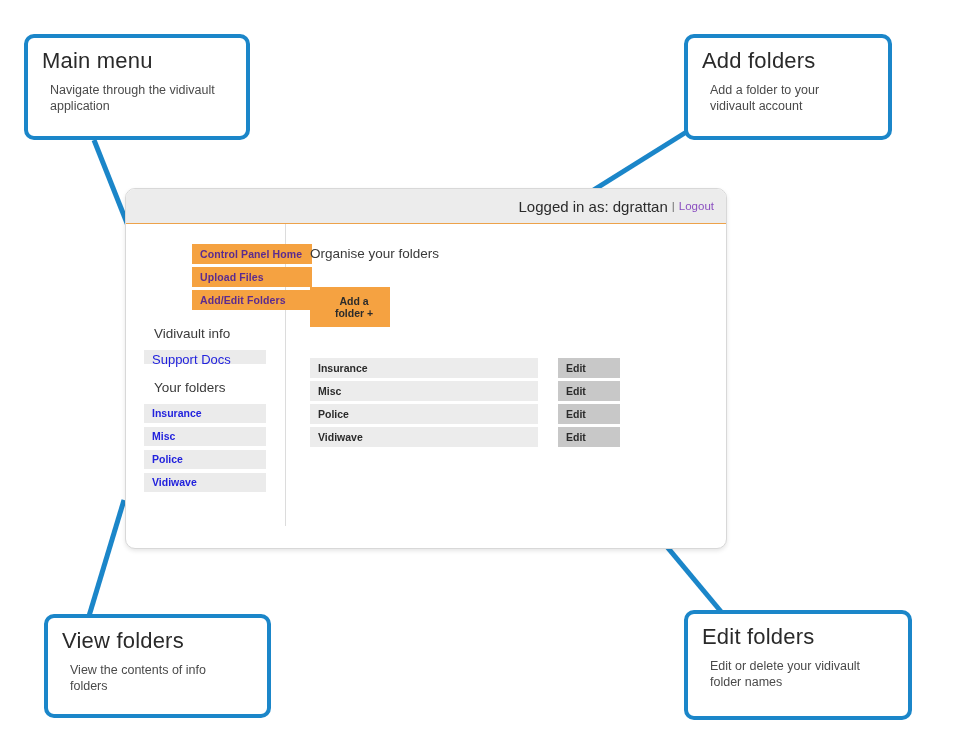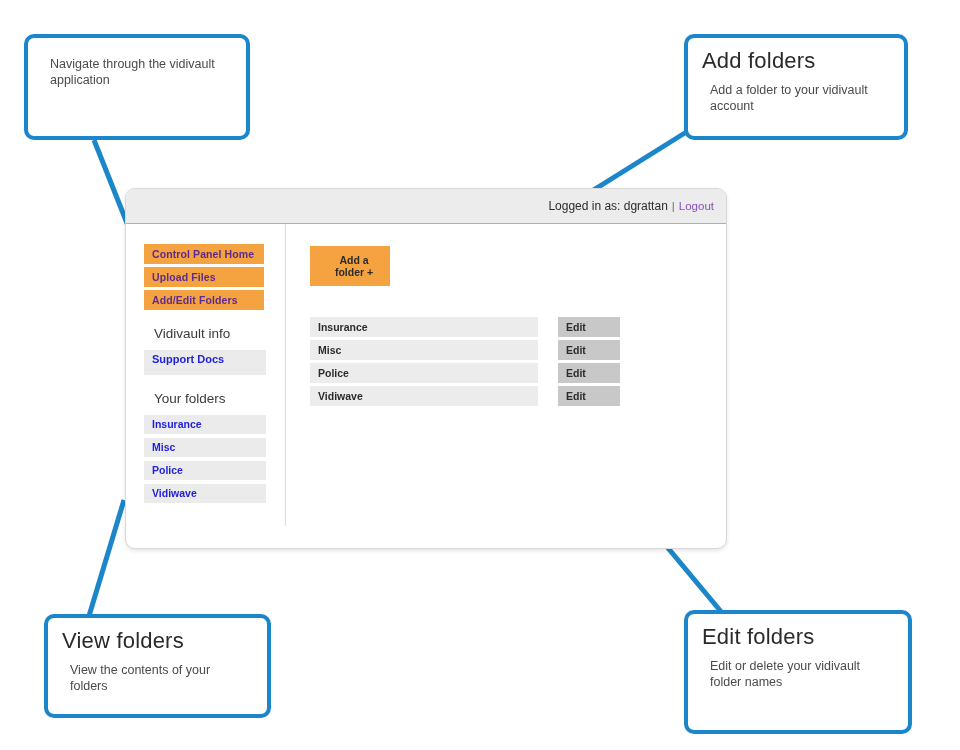--- a/index.html
+++ b/index.html
@@ -49,23 +49,23 @@
     white-space: nowrap;
   }
   .callout-desc {
     font-size: 12.5px;
     line-height: 16px;
     color: #4a4a4a;
     margin: 8px;
   }
 
   #callout-main-menu   { left: 24px;  top: 34px;  width: 226px; height: 106px; }
-  #callout-add-folders { left: 684px; top: 34px;  width: 224px; height: 106px; }
+  #callout-add-folders { left: 684px; top: 34px;  width: 208px; height: 106px; }
   #callout-view-folders{ left: 44px;  top: 614px; width: 227px; height: 104px; }
-  #callout-edit-folders{ left: 684px; top: 610px; width: 228px; height: 124px; }
+  #callout-edit-folders{ left: 684px; top: 610px; width: 228px; height: 110px; }
 
   
   #app-window {
     position: absolute;
     left: 125px;
     top: 188px;
     width: 602px;
     height: 361px;
     box-sizing: border-box;
     background: #ffffff;
@@ -80,21 +80,21 @@
     background: #ececec;
     border-bottom: 1px solid #e8a champ;
     border-bottom: 1px solid #eda24a;
     display: flex;
     align-items: center;
     justify-content: flex-end;
     padding-right: 12px;
     box-sizing: border-box;
   }
   .login-text {
-    font-size: 12px;
+    font-size: 15px;
     color: #2b2b2b;
   }
   .sep {
     font-size: 11.5px;
     color: #6b6b6b;
     margin: 0 4px;
   }
   .logout-link {
     font-size: 11.5px;
     color: #8b4fc0;
@@ -121,48 +121,49 @@
     height: 20px;
     line-height: 20px;
     font-size: 10.5px;
     color: #5b2b8f;
     padding-left: 8px;
     box-sizing: border-box;
     background: #f5a241;
     margin-bottom: 3px;
     font-weight: bold;
     letter-spacing: 0.1px;
+    margin-left: 48px;
   }
   .section-title {
     font-size: 13.5px;
     color: #3a3a3a;
     margin: 16px 0 9px 10px;
   }
   .folder-item {
     width: 122px;
     height: 19px;
     line-height: 19px;
     font-size: 10.5px;
     color: #2222dd;
     padding-left: 8px;
     box-sizing: border-box;
     background: #ebebeb;
     margin-bottom: 4px;
     font-weight: bold;
   }
   .doc-item {
     width: 122px;
-    height: 25px;
+    height: 14px;
     line-height: 19px;
-    font-size: 11px;
+    font-size: 13px;
     color: #2222dd;
     padding-left: 8px;
     box-sizing: border-box;
     background: #ebebeb;
-    font-weight: bold;
+    font-weight: normal;
   }
 
   
   #content {
     flex: 1;
     padding: 22px 0 0 24px;
     box-sizing: border-box;
   }
   #content-heading {
     font-size: 13.5px;
@@ -251,20 +252,21 @@
         <div class="doc-item">Support Docs</div>
 
         <div class="section-title">Your folders</div>
         <div class="folder-item">Insurance</div>
         <div class="folder-item">Misc</div>
         <div class="folder-item">Police</div>
         <div class="folder-item">Vidiwave</div>
       </div>
 
       <div id="content">
+        <div id="content-heading">Organise your folders</div>
 
         <button id="add-folder-button">Add a folder +</button>
 
         <div id="folder-table">
           <div class="folder-row">
             <div class="folder-name-cell">Insurance</div>
             <div class="folder-edit-cell">Edit</div>
           </div>
           <div class="folder-row">
             <div class="folder-name-cell">Misc</div>
@@ -278,31 +280,32 @@
             <div class="folder-name-cell">Vidiwave</div>
             <div class="folder-edit-cell">Edit</div>
           </div>
         </div>
       </div>
 
     </div>
   </div>
 
   <div class="callout" id="callout-main-menu">
+    <div class="callout-title">Main menu</div>
     <div class="callout-desc">Navigate through the vidivault application</div>
   </div>
 
   <div class="callout" id="callout-add-folders">
     <div class="callout-title">Add folders</div>
     <div class="callout-desc">Add a folder to your vidivault account</div>
   </div>
 
   <div class="callout" id="callout-view-folders">
     <div class="callout-title">View folders</div>
-    <div class="callout-desc">View the contents of your folders</div>
+    <div class="callout-desc">View the contents of info folders</div>
   </div>
 
   <div class="callout" id="callout-edit-folders">
     <div class="callout-title">Edit folders</div>
     <div class="callout-desc">Edit or delete your vidivault folder names</div>
   </div>
 
 </div>
 
 </body></html>

